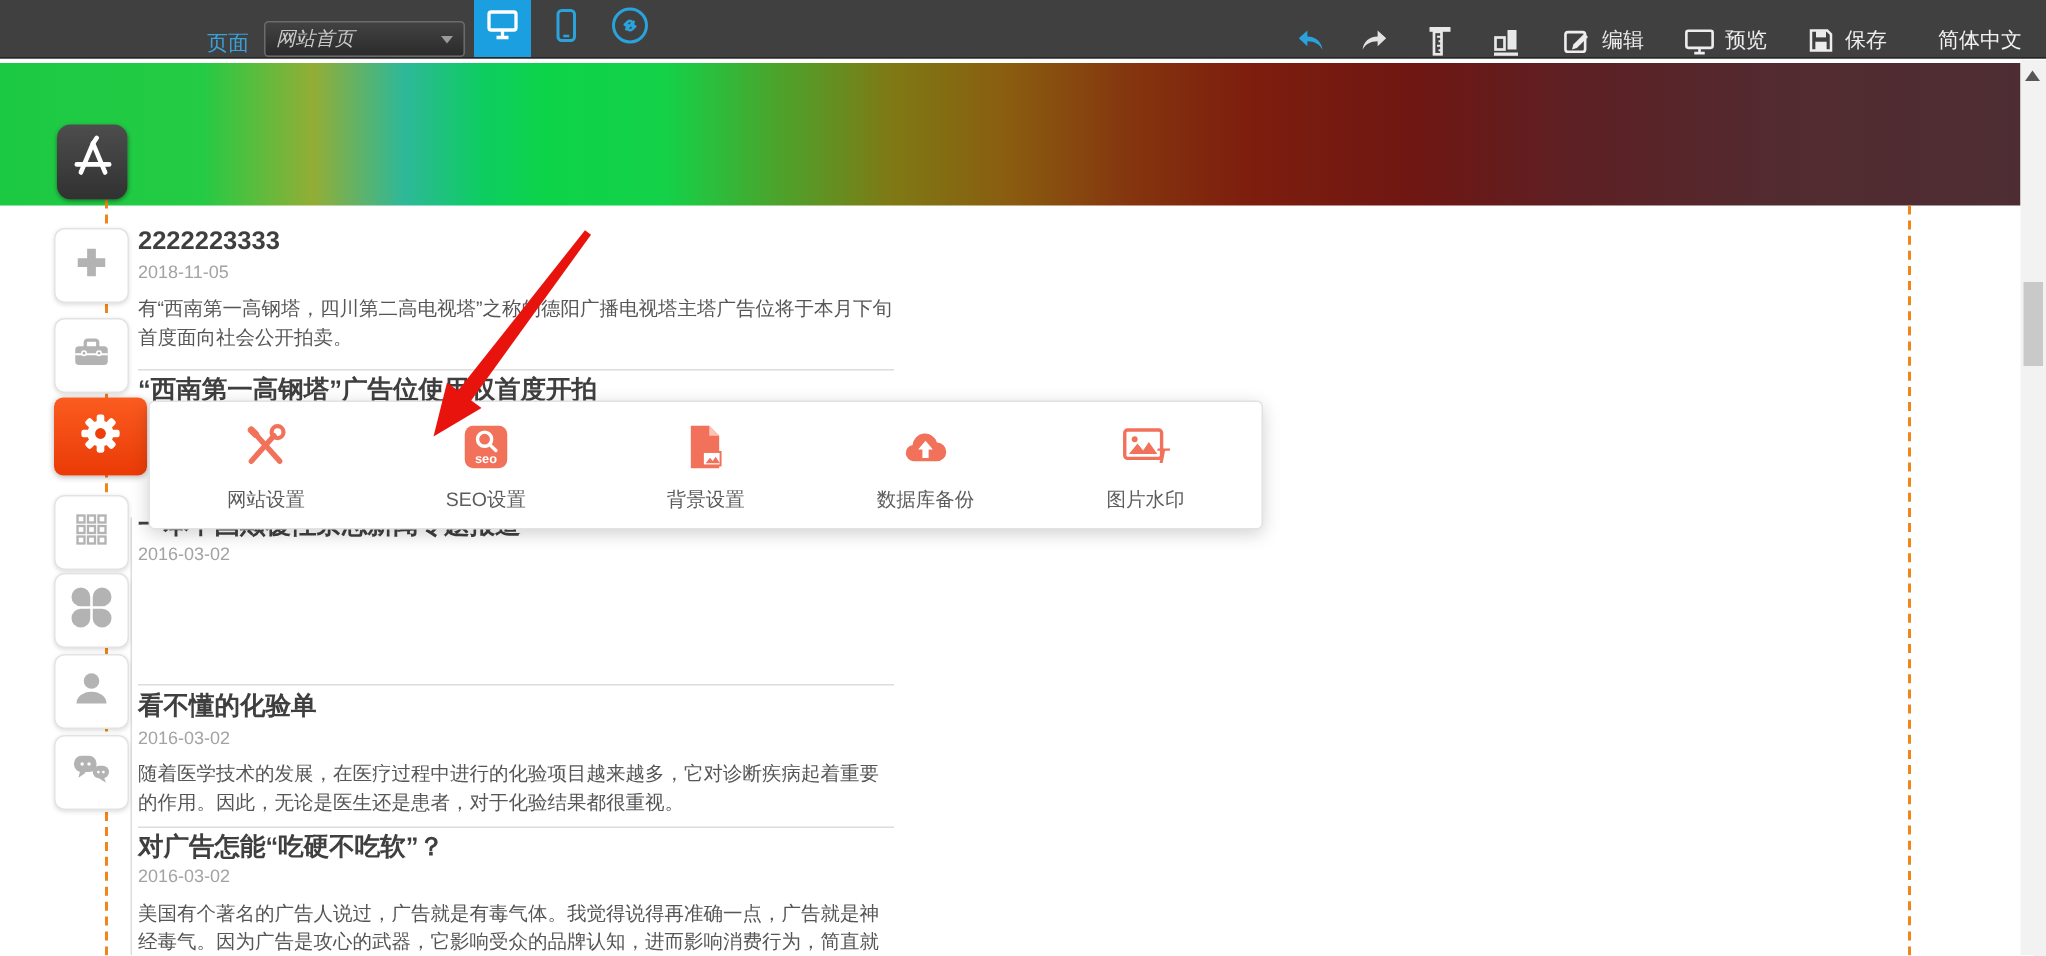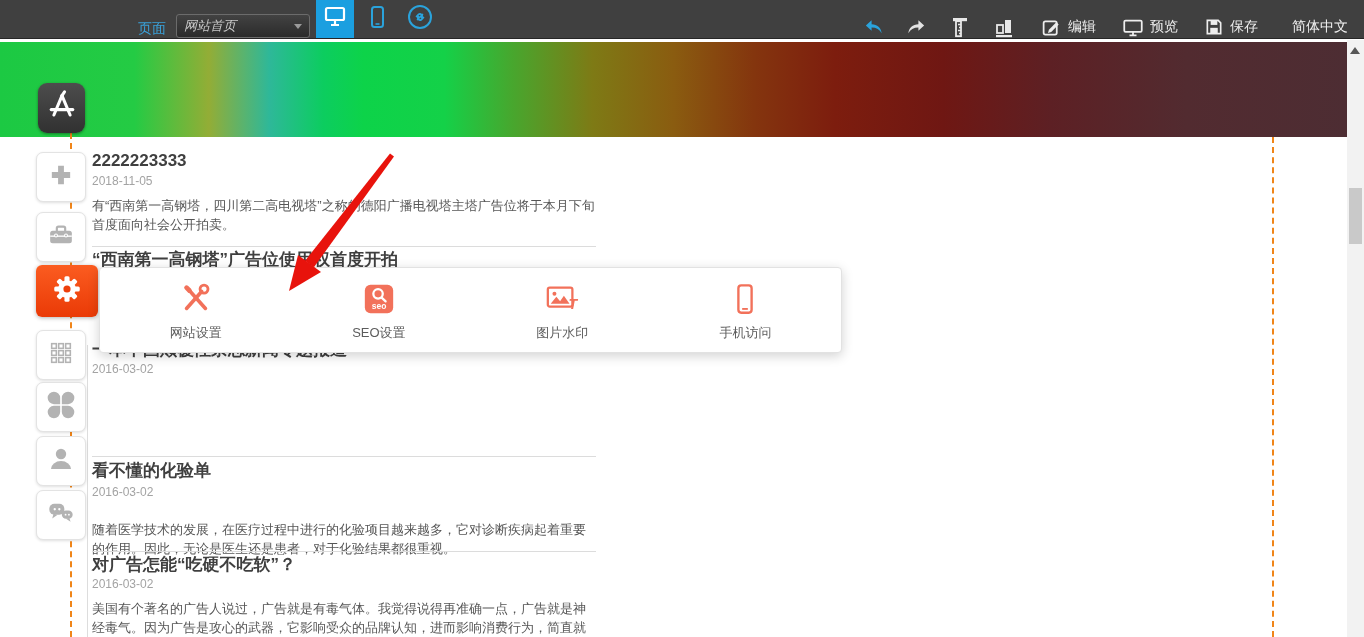--- a/index.html
+++ b/index.html
@@ -277,21 +277,21 @@
     <h3>“西南第一高钢塔”广告位使用权首度开拍</h3>
   </div>
   <div class="article" style="top:340px">
     <h3>一本中国颠覆性杂志新闻专题报道</h3>
     <div class="date" style="margin-top:3px">2016-03-02</div>
   </div>
   <div class="divider" style="top:456px"></div>
   <div class="article" style="top:461px">
     <h3>看不懂的化验单</h3>
     <div class="date" style="margin-top:5px">2016-03-02</div>
-    <div class="body" style="margin-top:22px;line-height:18.5px">随着医学技术的发展，在医疗过程中进行的化验项目越来越多，它对诊断疾病起着重要的作用。因此，无论是医生还是患者，对于化验结果都很重视。</div>
+    <div class="body" style="margin-top:8px;line-height:18.5px">随着医学技术的发展，在医疗过程中进行的化验项目越来越多，它对诊断疾病起着重要的作用。因此，无论是医生还是患者，对于化验结果都很重视。</div>
   </div>
   <div class="divider" style="top:551px"></div>
   <div class="article" style="top:556px">
     <h3 style="line-height:18px">对广告怎能“吃硬不吃软”？</h3>
     <div class="date" style="margin-top:3px">2016-03-02</div>
     <div class="body" style="margin-top:8px;line-height:19px">美国有个著名的广告人说过，广告就是有毒气体。我觉得说得再准确一点，广告就是神经毒气。因为广告是攻心的武器，它影响受众的品牌认知，进而影响消费行为，简直就是专业的忽悠。不要觉得学点消费行为学和心理学知识就能抵御其威力，一旦中毒、屡中毒，甚至尼古丁般的出现，排队抢</div>
   </div>
 
   <div class="popup">
     <div class="menu-item">
@@ -314,37 +314,48 @@
             <circle cx="17" cy="12.5" r="5" fill="none" stroke="#fff" stroke-width="2.4"></circle>
             <path d="M20.8 16.5 L25 20.5" stroke="#fff" stroke-width="2.4" stroke-linecap="round"></path>
             <text x="18" y="29" font-size="9" font-weight="bold" fill="#fff" text-anchor="middle">seo</text>
           </svg>
       </span>
       <span class="mlabel">SEO设置</span>
     </div>
     <div class="menu-item">
       <span>
         <svg width="34" height="34" viewBox="0 0 36 36">
+            <path d="M8 3 h13 l7 7 v23 h-20 z" fill="#f2715a"></path>
+            <path d="M21 3 v7 h7 z" fill="#fbc4b6"></path>
+            <rect x="16.5" y="21.5" width="12.5" height="9.5" fill="#fff" stroke="#f2715a" stroke-width="1.4"></rect>
+            <path d="M18.5 29.5 l3-4 2 2.4 2-3 3 4.6 z" fill="#f2715a"></path>
+          </svg>
+      </span>
+      <span class="mlabel">背景设置</span>
+    </div>
+    <div class="menu-item">
+      <span>
+        <svg width="34" height="34" viewBox="0 0 36 36">
+            <path d="M9.5 28 a5.8 5.8 0 0 1-.6-11.5 a8.8 8.8 0 0 1 17.2-1.7 A6 6 0 0 1 26 28 z" fill="#f2715a"></path>
+            <path d="M18 13.5 l5.2 6.2 h-3 v6 h-4.4 v-6 h-3 z" fill="#fff"></path>
+          </svg>
+      </span>
+      <span class="mlabel">数据库备份</span>
+    </div>
+    <div class="menu-item">
+      <span>
+        <svg width="34" height="34" viewBox="0 0 36 36">
             <rect x="3" y="6" width="26" height="20" rx="2" fill="none" stroke="#f2715a" stroke-width="2.4"></rect>
             <circle cx="10" cy="12.5" r="2.1" fill="#f2715a"></circle>
             <path d="M6 23 l6-7.5 4 5 4-6 6 8.5 z" fill="#f2715a"></path>
             <text x="29.5" y="29" font-size="15" font-weight="bold" font-style="italic" fill="#f2715a" text-anchor="middle">T</text>
           </svg>
       </span>
       <span class="mlabel">图片水印</span>
     </div>
-    <div class="menu-item">
-      <span>
-        <svg width="34" height="34" viewBox="0 0 36 36">
-            <rect x="11" y="3.5" width="14" height="29" rx="3" fill="none" stroke="#f2715a" stroke-width="2.5"></rect>
-            <line x1="15" y1="28.5" x2="21" y2="28.5" stroke="#f2715a" stroke-width="2"></line>
-          </svg>
-      </span>
-      <span class="mlabel">手机访问</span>
-    </div>
   </div>
 
   <svg class="arrow-overlay">
     <polygon points="390,153.5 394,156.5 313.9,267.3 305.1,260.7" fill="#e8130c"></polygon>
     <polygon points="289,291 298,255 321,272" fill="#e8130c"></polygon>
   </svg>
 
   <div class="scrollbar">
     <div class="sb-up"></div>
     <div class="sb-thumb"></div>

